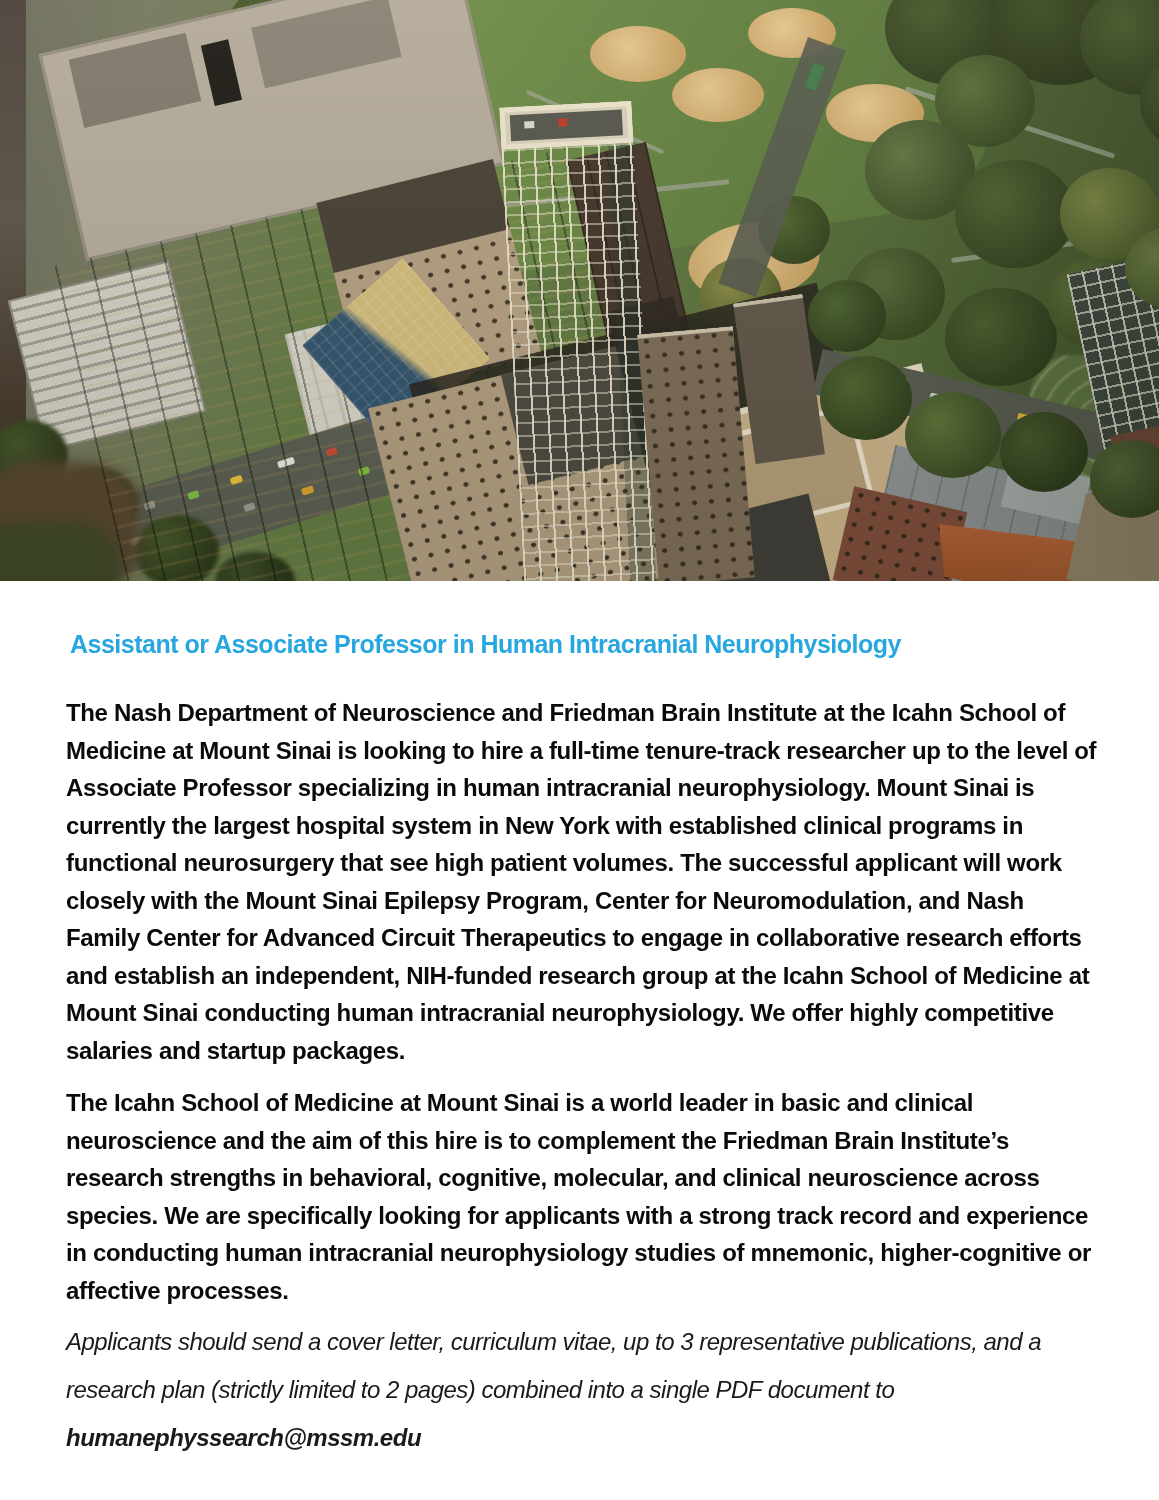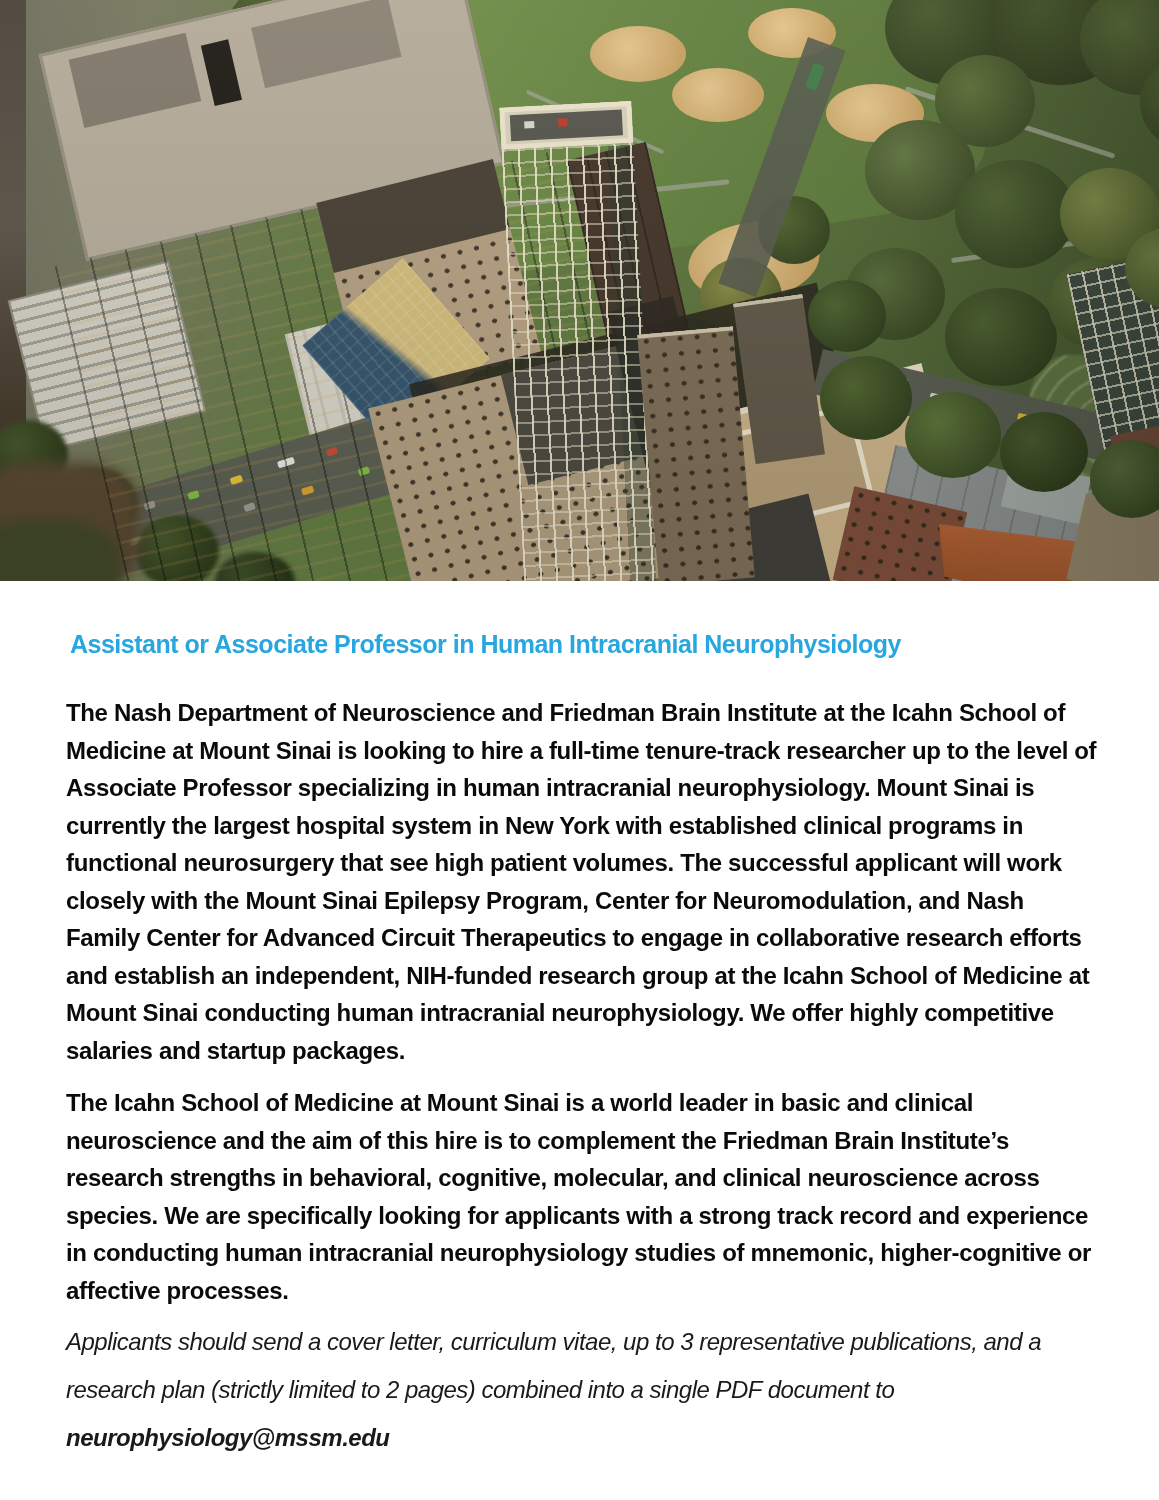--- a/index.html
+++ b/index.html
@@ -210,15 +210,15 @@
 </div>
 
 <main class="content" style="top:0;">
   <h1 class="title" style="position:absolute;top:626px;width:1032px;">Assistant or Associate Professor in Human Intracranial Neurophysiology</h1>
 
   <p class="body-par" style="position:absolute;top:694px;width:1032px;">The Nash Department of Neuroscience and Friedman Brain Institute at the Icahn School of Medicine at Mount Sinai is looking to hire a full-time tenure-track researcher up to the level of Associate Professor specializing in human intracranial neurophysiology. Mount Sinai is currently the largest hospital system in New York with established clinical programs in functional neurosurgery that see high patient volumes. The successful applicant will work closely with the Mount Sinai Epilepsy Program, Center for Neuromodulation, and Nash Family Center for Advanced Circuit Therapeutics to engage in collaborative research efforts and establish an independent, NIH-funded research group at the Icahn School of Medicine at Mount Sinai conducting human intracranial neurophysiology. We offer highly competitive salaries and startup packages.</p>
 
   <p class="body-par" style="position:absolute;top:1084px;width:1032px;">The Icahn School of Medicine at Mount Sinai is a world leader in basic and clinical neuroscience and the aim of this hire is to complement the Friedman Brain Institute’s research strengths in behavioral, cognitive, molecular, and clinical neuroscience across species. We are specifically looking for applicants with a strong track record and experience in conducting human intracranial neurophysiology studies of mnemonic, higher-cognitive or affective processes.</p>
 
   <p class="closing" style="position:absolute;top:1318px;width:1032px;">
-    <span>Applicants should send a cover letter, curriculum vitae, up to 3 representative publications, and a research plan (strictly limited to 2 pages) combined into a single PDF document to </span><strong>neurophysiology@mssm.edu</strong>
+    <span>Applicants should send a cover letter, curriculum vitae, up to 3 representative publications, and a research plan (strictly limited to 2 pages) combined into a single PDF document to </span><strong>humanephyssearch@mssm.edu</strong>
   </p>
 </main>
 
 </body></html>

